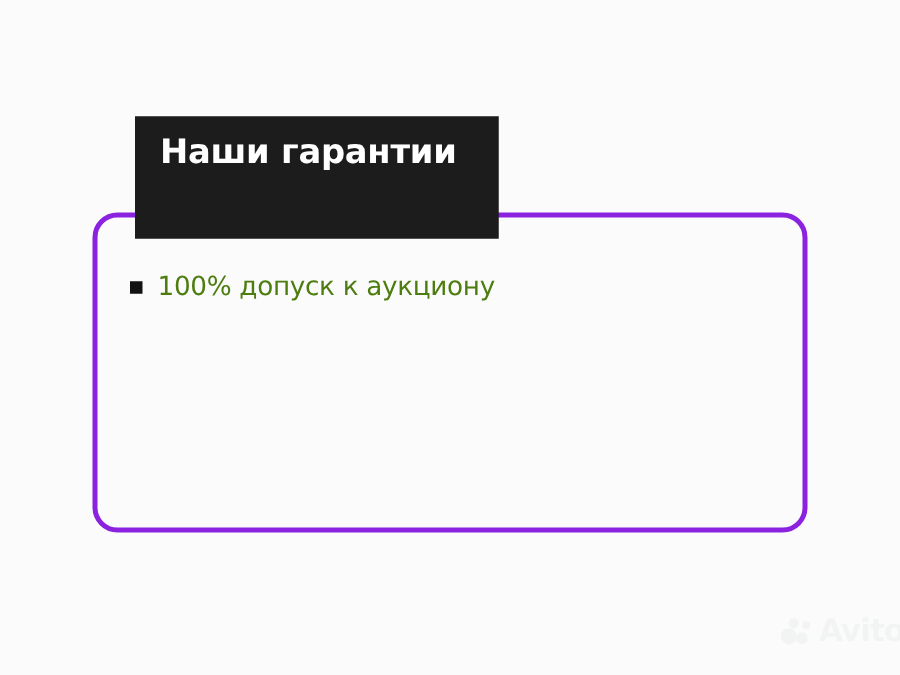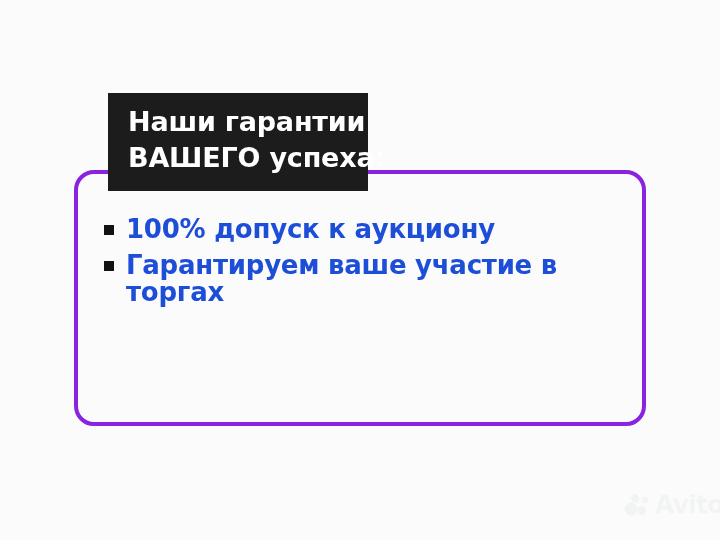--- a/index.html
+++ b/index.html
@@ -24,21 +24,21 @@
     box-sizing: border-box;
     border: 4px solid #8b22e0;
     border-radius: 20px;
     background: transparent;
   }
 
   #title-badge {
     position: absolute;
     left: 108px;
     top: 93px;
-    width: 260px;
+    width: 291px;
     height: 98px;
     background: #1c1c1c;
     box-sizing: border-box;
     padding: 11px 20px 0 20px;
     z-index: 3;
   }
 
   .title-line {
     color: #ffffff;
     font-family: "DejaVu Sans", sans-serif;
@@ -66,26 +66,26 @@
   .bullet-square {
     width: 10px;
     height: 10px;
     background: #121212;
     flex: 0 0 10px;
     margin-top: 9px;
     margin-right: 12px;
   }
 
   .benefit-text {
-    color: #1d4ed8;
+    color: #4d7c0f;
     font-family: "DejaVu Sans", sans-serif;
-    font-size: 26px;
+    font-size: 21px;
     line-height: 27px;
     letter-spacing: -0.25px;
-    font-weight: 700;
+    font-weight: 400;
     max-width: 470px;
   }
 
   #avito-watermark {
     position: absolute;
     left: 624px;
     top: 492px;
     display: flex;
     align-items: center;
     gap: 5px;
@@ -101,31 +101,26 @@
     line-height: 25px;
   }
 </style>
 </head>
 <body>
 
 <div id="promo-card"></div>
 
 <div id="title-badge">
   <div class="title-line">Наши гарантии</div>
-  <div class="title-line">ВАШЕГО успеха:</div>
 </div>
 
 <div id="benefit-list">
   <div class="benefit-item">
     <span class="bullet-square"></span>
     <span class="benefit-text">100% допуск к аукциону</span>
-  </div>
-  <div class="benefit-item">
-    <span class="bullet-square"></span>
-    <span class="benefit-text">Гарантируем ваше участие в торгах</span>
   </div>
 </div>
 
 <div id="avito-watermark">
   <span>
     <svg width="26" height="22" viewBox="0 0 26 22">
       <circle cx="7" cy="15" r="6.5" fill="#eef0f1"></circle>
       <circle cx="17.5" cy="16.5" r="4.7" fill="#eef0f1"></circle>
       <circle cx="11" cy="4.5" r="4.2" fill="#eef0f1"></circle>
       <circle cx="21" cy="6" r="3.3" fill="#eef0f1"></circle>

